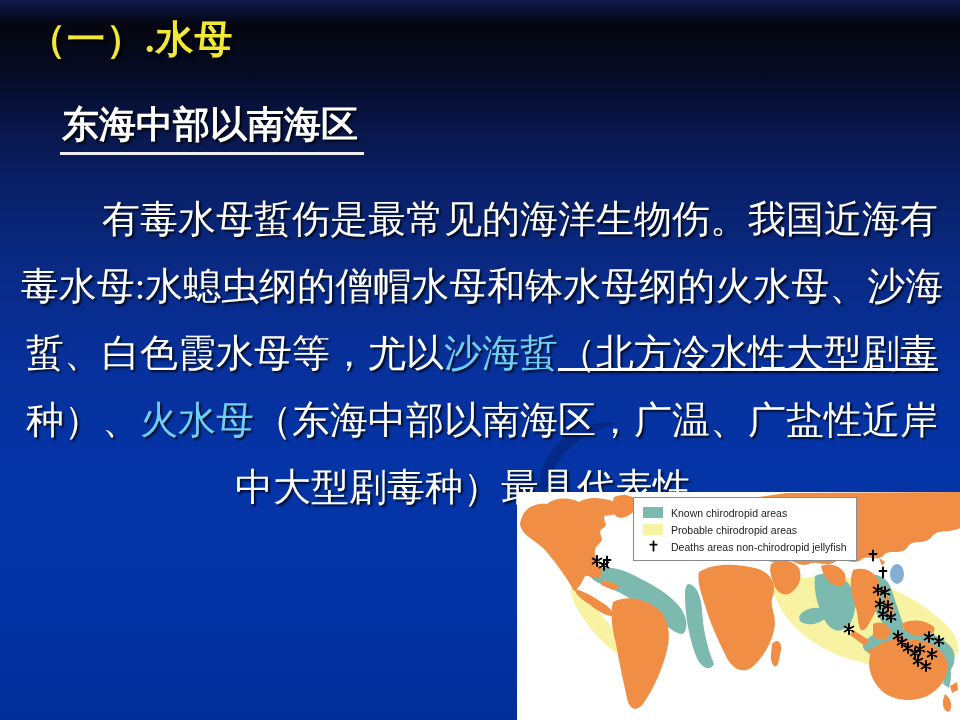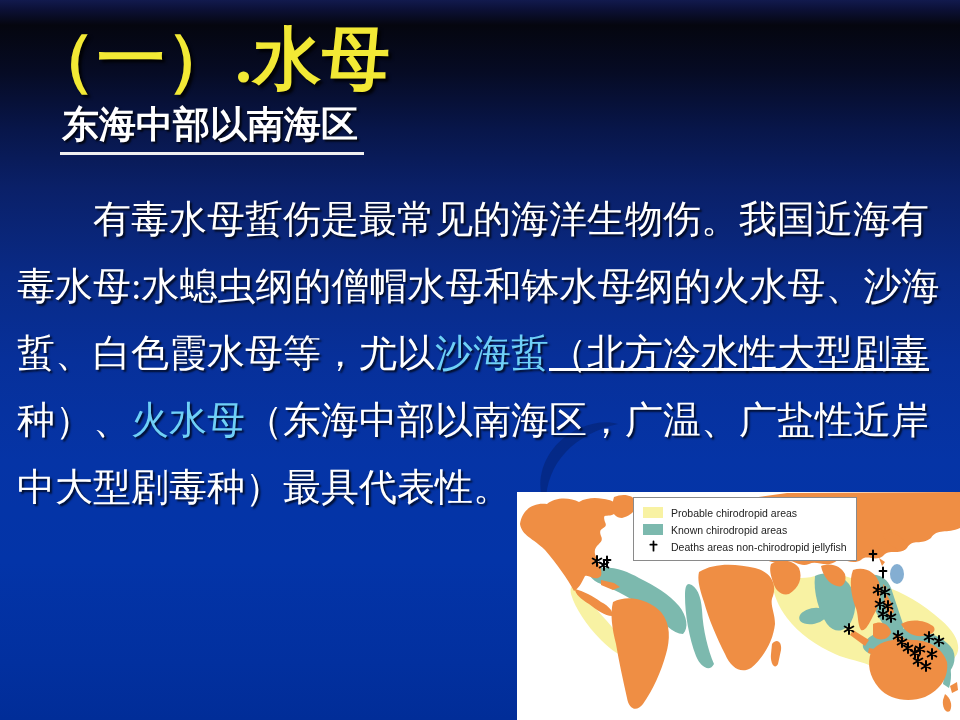--- a/index.html
+++ b/index.html
@@ -8,38 +8,38 @@
     font-family:"Liberation Serif", serif;
     background:linear-gradient(180deg,
       #121a4e 0%, #0c1138 1.2%, #05060f 3.5%,
       #060b24 10%, #08164a 18%, #0a2068 26%,
       #092a86 38%, #07309a 50%, #0534a6 64%,
       #0334a8 78%, #02309f 92%, #012d98 100%);
   }
   .swoosh{position:absolute; left:522px; top:420px; width:150px; height:95px; opacity:.5;}
   .title{
     position:absolute; left:28px; top:14px;
-    font-size:68px; font-weight:bold; letter-spacing:1px;
+    font-size:38px; font-weight:bold; letter-spacing:1px;
     color:var(--title-color,#f2e935);
     text-shadow:3px 3px 3px rgba(0,0,0,.85);
     white-space:nowrap;
   }
   .subtitle{
     position:absolute; left:60px; top:100px;
     font-size:37px; font-weight:bold; color:#ffffff;
     border-bottom:3px solid #f0f0f0; padding:0 6px 2px 2px;
     text-shadow:2px 2px 2px rgba(0,0,0,.8);
     white-space:nowrap;
   }
   .body-text{
     position:absolute; left:17px; top:186px; width:930px;
     font-size:38px; line-height:67px; font-weight:500;
     text-shadow:2px 2px 2px rgba(0,0,0,.75);
   }
-  .body-line{white-space:nowrap; height:67px;}
+  .body-line{white-space:nowrap; height:67px;text-align:center;}
   
   .map-figure{
     position:absolute; left:517px; top:492px; width:443px; height:228px;
     background:var(--ocean,#ffffff);
   }
   .map-figure svg.world{position:absolute; left:0; top:0; width:443px; height:228px;}
   .land{fill:var(--land,#EF8E44);}
   .known{fill:var(--known,#7CB9AE);}
   .probable{fill:var(--probable,#F8F2A3);}
   .bluepatch{fill:#84aed2;}
@@ -146,29 +146,29 @@
           <use href="#sym-ast" transform="translate(401,169)"></use>
           <use href="#sym-ast" transform="translate(409,174)"></use>
           <use href="#sym-ast" transform="translate(415,162)"></use>
           <use href="#sym-ast" transform="translate(422,149)"></use>
         </g>
     </svg>
 
     <div class="legend" id="map-legend">
         <div class="legend-row">
           <span class="legend-icon">
+            <span class="sw" style="background:#7CB9AE"></span>
+          </span>
+          <span class="legend-label">Known chirodropid areas</span>
+        </div>
+        <div class="legend-row">
+          <span class="legend-icon">
             <span class="sw" style="background:#F8F2A3"></span>
           </span>
           <span class="legend-label">Probable chirodropid areas</span>
-        </div>
-        <div class="legend-row">
-          <span class="legend-icon">
-            <span class="sw" style="background:#7CB9AE"></span>
-          </span>
-          <span class="legend-label">Known chirodropid areas</span>
         </div>
         <div class="legend-row">
           <span class="legend-icon">
             <svg class="symsvg" viewBox="-7 -7 14 14">
               <path d="M0,-5.5 V4.5 M-3.4,-2 H3.4" stroke="#000" stroke-width="1.9" stroke-linecap="round" fill="none"></path>
             </svg>
           </span>
           <span class="legend-label">Deaths areas non-chirodropid jellyfish</span>
         </div>
       </div>

